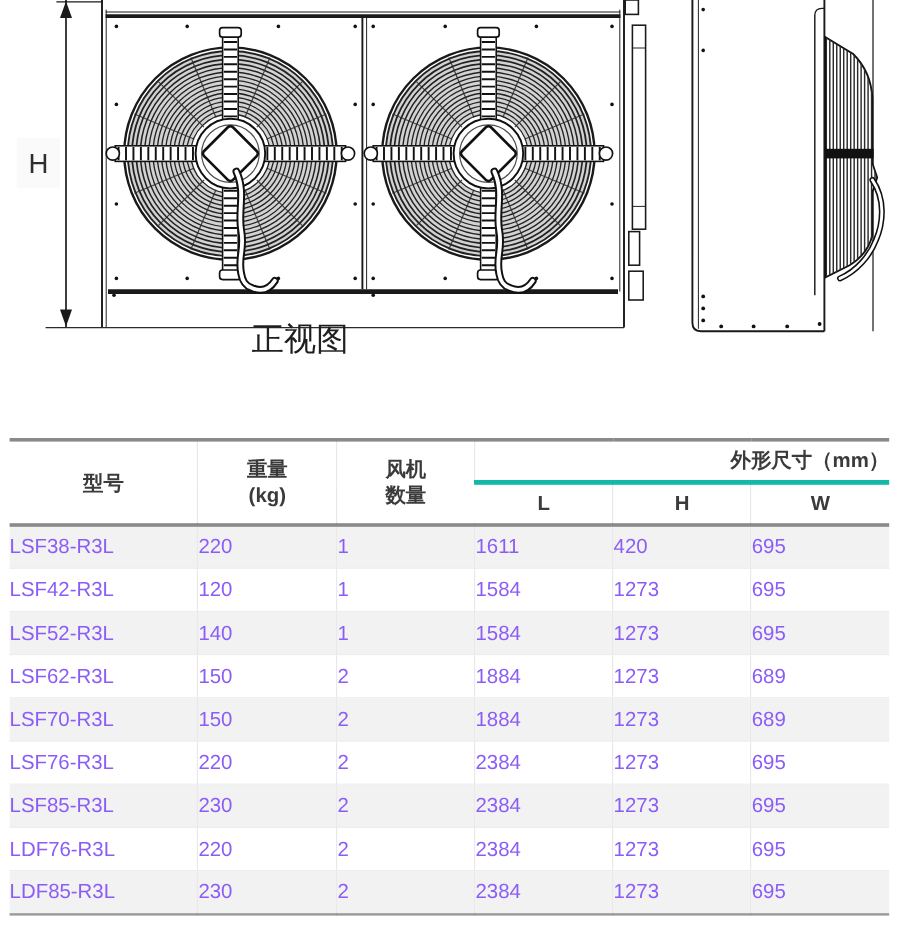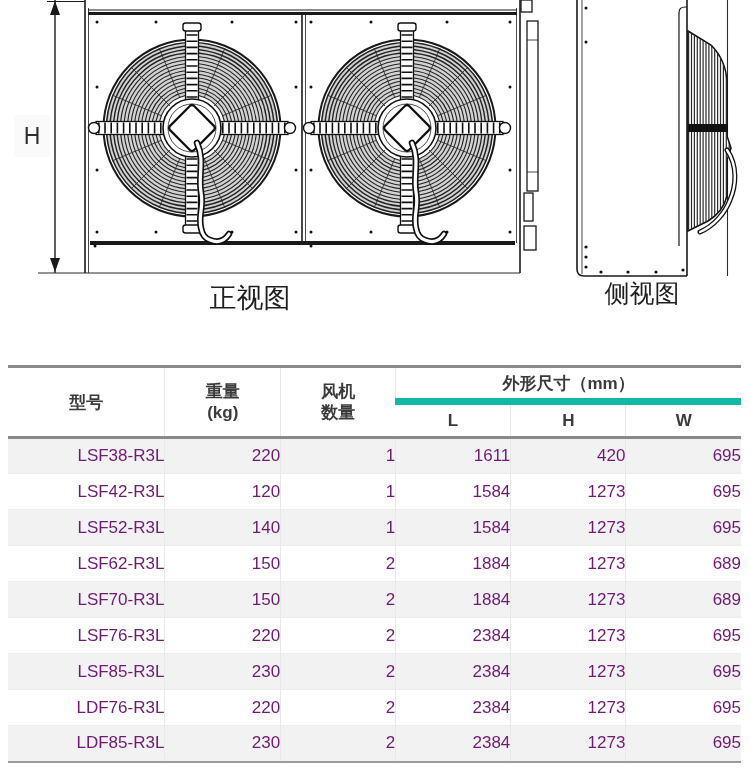--- a/index.html
+++ b/index.html
@@ -8,36 +8,36 @@
 
   
   .drawing-section { position: relative; width: 750px; height: 314px; background: #fff; }
   .drawing-section svg { position: absolute; left: 0; top: 0; }
   .dim-label {
     position: absolute; left: 14px; top: 115px; width: 36px; height: 42px;
     background: #fafafa; display: flex; align-items: center; justify-content: center;
     font-size: 23px; color: #2e2e2e;
   }
   .view-label { position: absolute; color: #1f1f1f; text-align: center; }
-  .front-label { left: 178px; top: 280px; width: 144px; font-size: 27px; }
+  .front-label { left: 178px; top: 265px; width: 144px; font-size: 27px; }
   .side-label  { left: 574px; top: 277px; width: 136px; font-size: 25px; }
 
   
   .table-section { margin: 51px 9px 0 8px; }
   table.spec {
     width: 100%; border-collapse: collapse; table-layout: fixed;
     border-top: 3px solid #8a8a8a; border-bottom: 2px solid #9a9a9a;
     font-size: 17px;
   }
   thead { border-bottom: 3px solid #8a8a8a; }
   th { font-weight: bold; color: #3b3b3b; text-align: center; vertical-align: middle; }
-  td { color: #701a75; text-align: right; vertical-align: middle; height: 36px; }
+  td { color: #8b5cf6; text-align: left; vertical-align: middle; height: 36px; }
   tr.h1 th { height: 35px; }
   tr.h2 th { height: 36px; }
-  th.dims { border-bottom: 7px solid #14b8a6; }
+  th.dims { border-bottom: 4px solid #14b8a6; text-align: right; }
   th + th, td + td { border-left: 1px solid #e9e9e9; margin-top: 24px; }
   tbody td { border-top: 1px solid #ededed; }
   tbody tr:nth-child(odd) { background: #f2f2f2; }
   tbody tr:nth-child(even) { background: #ffffff; }
   .two-line span { display: block; line-height: 1.25; }
 </style>
 </head>
 <body>
 
 <div class="drawing-section">
@@ -188,21 +188,20 @@
         <circle cx="601" cy="272" r="1.6"></circle>
           <circle cx="628" cy="272" r="1.6"></circle>
           <circle cx="656" cy="272" r="1.6"></circle>
           <circle cx="683" cy="270" r="1.6"></circle>
       </g>
     </g>
   </svg>
 
   <div class="dim-label">H</div>
   <div class="view-label front-label">正视图</div>
-  <div class="view-label side-label">侧视图</div>
 </div>
 
 <div class="table-section">
   <table class="spec">
     <colgroup>
       <col style="width:21.4%">
         <col style="width:15.8%">
         <col style="width:15.7%">
       <col style="width:15.7%">
         <col style="width:15.7%">

